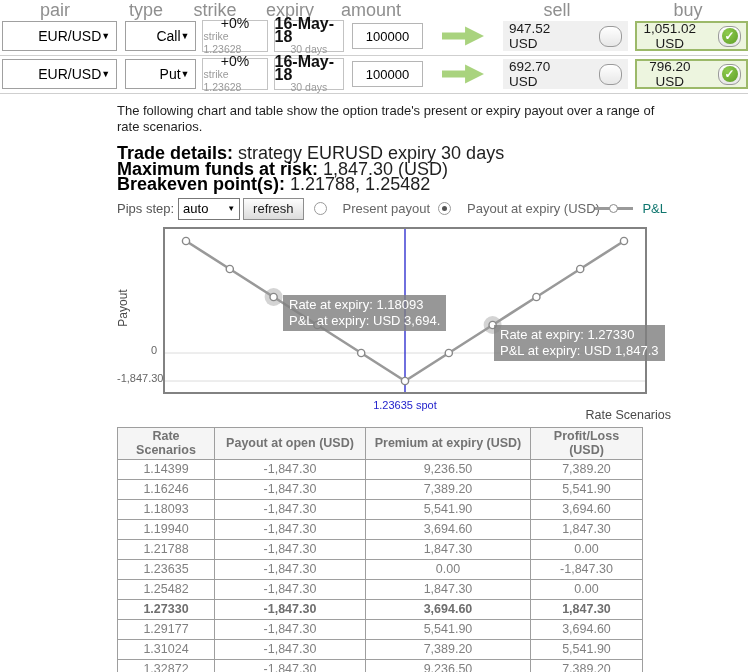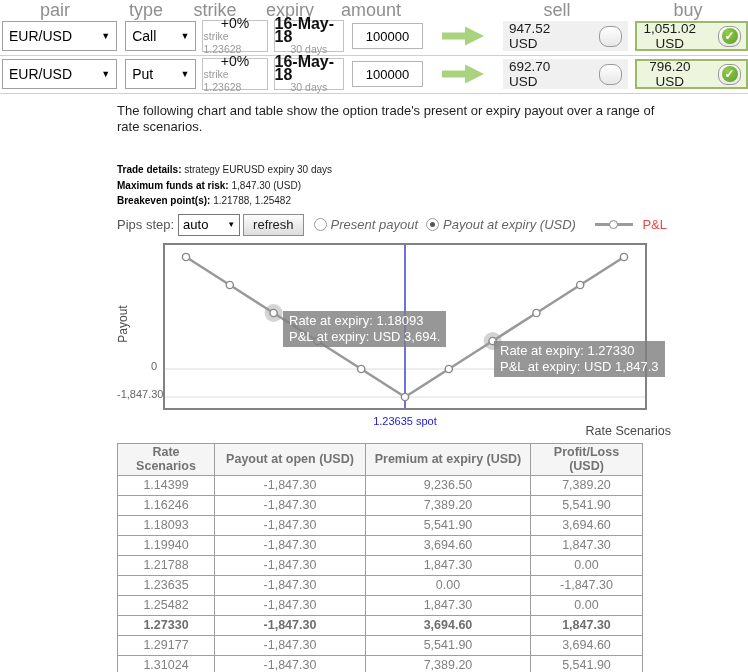--- a/index.html
+++ b/index.html
@@ -10,47 +10,47 @@
   .leg-row{display:flex;align-items:center;height:34px;border-bottom:1px solid #cfcfcf;padding:1px 0 2px 0;}
   .c-pair{width:106px;margin-left:2px;}
   .c-type{width:60px;margin-left:8px;}
   .c-strike{width:66px;margin-left:6px;}
   .c-expiry{width:72px;margin-left:6px;}
   .c-amount{width:74px;margin-left:8px;}
   .c-arrow{width:84px;display:flex;justify-content:center;}
   .c-sell{width:130px;}
   .c-buy{width:118px;margin-left:7px;text-align:center;}
   .hdr{text-align:center;}
-  .selectbox{height:28px;border:1px solid #a0a0a0;background:#fff;display:flex;align-items:center;justify-content:space-between;padding:0 6px;font-size:14px;color:#000;cursor:pointer;}
+  .selectbox{height:28px;border:1px solid #a0a0a0;background:#fff;display:flex;align-items:center;justify-content:flex-end;padding:0 6px;font-size:14px;color:#000;cursor:pointer;}
   .selectbox .caret{font-size:9px;color:#000;}
   .infobox{height:30px;border:1px solid #c3c3c3;background:#fff;display:flex;flex-direction:column;align-items:center;justify-content:center;line-height:13px;}
   .infobox .main{font-size:16px;color:#111;font-weight:bold;}
   .infobox .main.normal{font-weight:normal;font-size:14px;}
   .infobox .sub{font-size:10.5px;color:#9a9a9a;}
   .amount-input{height:26px;border:1px solid #b5b5b5;background:#fff;text-align:center;font-size:13px;color:#000;width:100%;box-sizing:border-box;font-family:"Liberation Sans",sans-serif;}
   .arrow{width:42px;height:20px;background:#a9d37e;clip-path:polygon(0 32%,55% 32%,55% 2%,100% 50%,55% 98%,55% 68%,0 68%);}
   .pricebox{height:30px;display:flex;align-items:center;justify-content:flex-end;gap:20px;padding:0 5px;box-sizing:border-box;font-size:13.5px;color:#1a1a1a;cursor:pointer;}
   .pricebox.sell{background:#f0f0f0;border:1px solid #f0f0f0;}
   .pricebox.buy{background:#edf5df;border:2px solid #9cb969;}
   .cbx{width:21px;height:19px;border:1px solid #9a9a9a;border-radius:9px;background:linear-gradient(#ffffff,#e7e7e7);display:inline-flex;align-items:center;justify-content:center;flex:none;}
   .cbx.checked::after{content:"✓";width:16px;height:16px;border-radius:50%;background:radial-gradient(circle at 35% 30%,#8ecb4e,#5f9e27);color:#fff;font-size:12px;font-weight:bold;display:flex;align-items:center;justify-content:center;}
   
   .content{margin-left:117px;width:540px;}
   .desc{margin-top:9px;font-size:13px;color:#1f1f1f;line-height:15.5px;}
-  .details{margin-top:28px;font-size:10px;color:#1f1f1f;line-height:15.5px;}
+  .details{margin-top:12px;font-size:18px;color:#1f1f1f;line-height:15.5px;}
   .details b{color:#000;}
   .controls{margin-top:4px;display:flex;align-items:center;font-size:13px;color:#555;height:24px;position:relative;}
   .pips-select{height:20px;border:1px solid #777;background:#fff;display:inline-flex;align-items:center;justify-content:space-between;width:52px;padding:0 4px;margin-left:4px;font-size:13px;color:#000;cursor:pointer;}
   .pips-select .caret{font-size:8px;}
   .btn-refresh{height:22px;border:1px solid #8d8d8d;background:linear-gradient(#fdfdfd,#dcdcdc);font-size:13px;color:#222;padding:0 9px;margin-left:3px;font-family:"Liberation Sans",sans-serif;cursor:pointer;}
   .radio{width:13px;height:13px;border:1px solid #9a9a9a;border-radius:50%;background:#fff;display:inline-block;box-sizing:border-box;flex:none;cursor:pointer;}
   .radio.checked{position:relative;}
   .radio.checked::after{content:"";position:absolute;left:3px;top:3px;width:5px;height:5px;border-radius:50%;background:#555;}
-  .rlabel{margin:0 4px 0 4px;color:#666;font-style:italic;}
-  .legend{position:absolute;right:-10px;top:4px;display:flex;align-items:center;color:#ef4444;font-size:13px;}
+  .rlabel{margin:0 4px 0 16px;color:#666;}
+  .legend{position:absolute;right:-10px;top:4px;display:flex;align-items:center;color:#0f766e;font-size:13px;}
   .legend .lline{width:38px;height:3px;background:#9a9a9a;position:relative;margin-right:9px;}
   .legend .lline::after{content:"";position:absolute;left:14px;top:-3px;width:7px;height:7px;border-radius:50%;background:#fff;border:1.5px solid #8a8a8a;}
   
   .chart-area{position:relative;width:540px;height:190px;margin-top:6px;}
   #plot{position:absolute;left:46px;top:0;width:480px;height:163px;border:2px solid #828282;background:#fff;}
   #plot svg{position:absolute;left:0;top:0;overflow:visible;}
   .ytick{position:absolute;left:0;width:40px;text-align:right;font-size:11px;color:#666;}
   .ylabel-wrap{position:absolute;left:-2px;top:0;height:163px;width:16px;display:flex;align-items:center;justify-content:center;}
   .ylabel-wrap span{transform:rotate(-90deg);white-space:nowrap;font-size:12px;color:#4a4a4a;}
   .spot-label{position:absolute;font-size:11px;color:#2323cc;white-space:nowrap;transform:translateX(-50%);}

